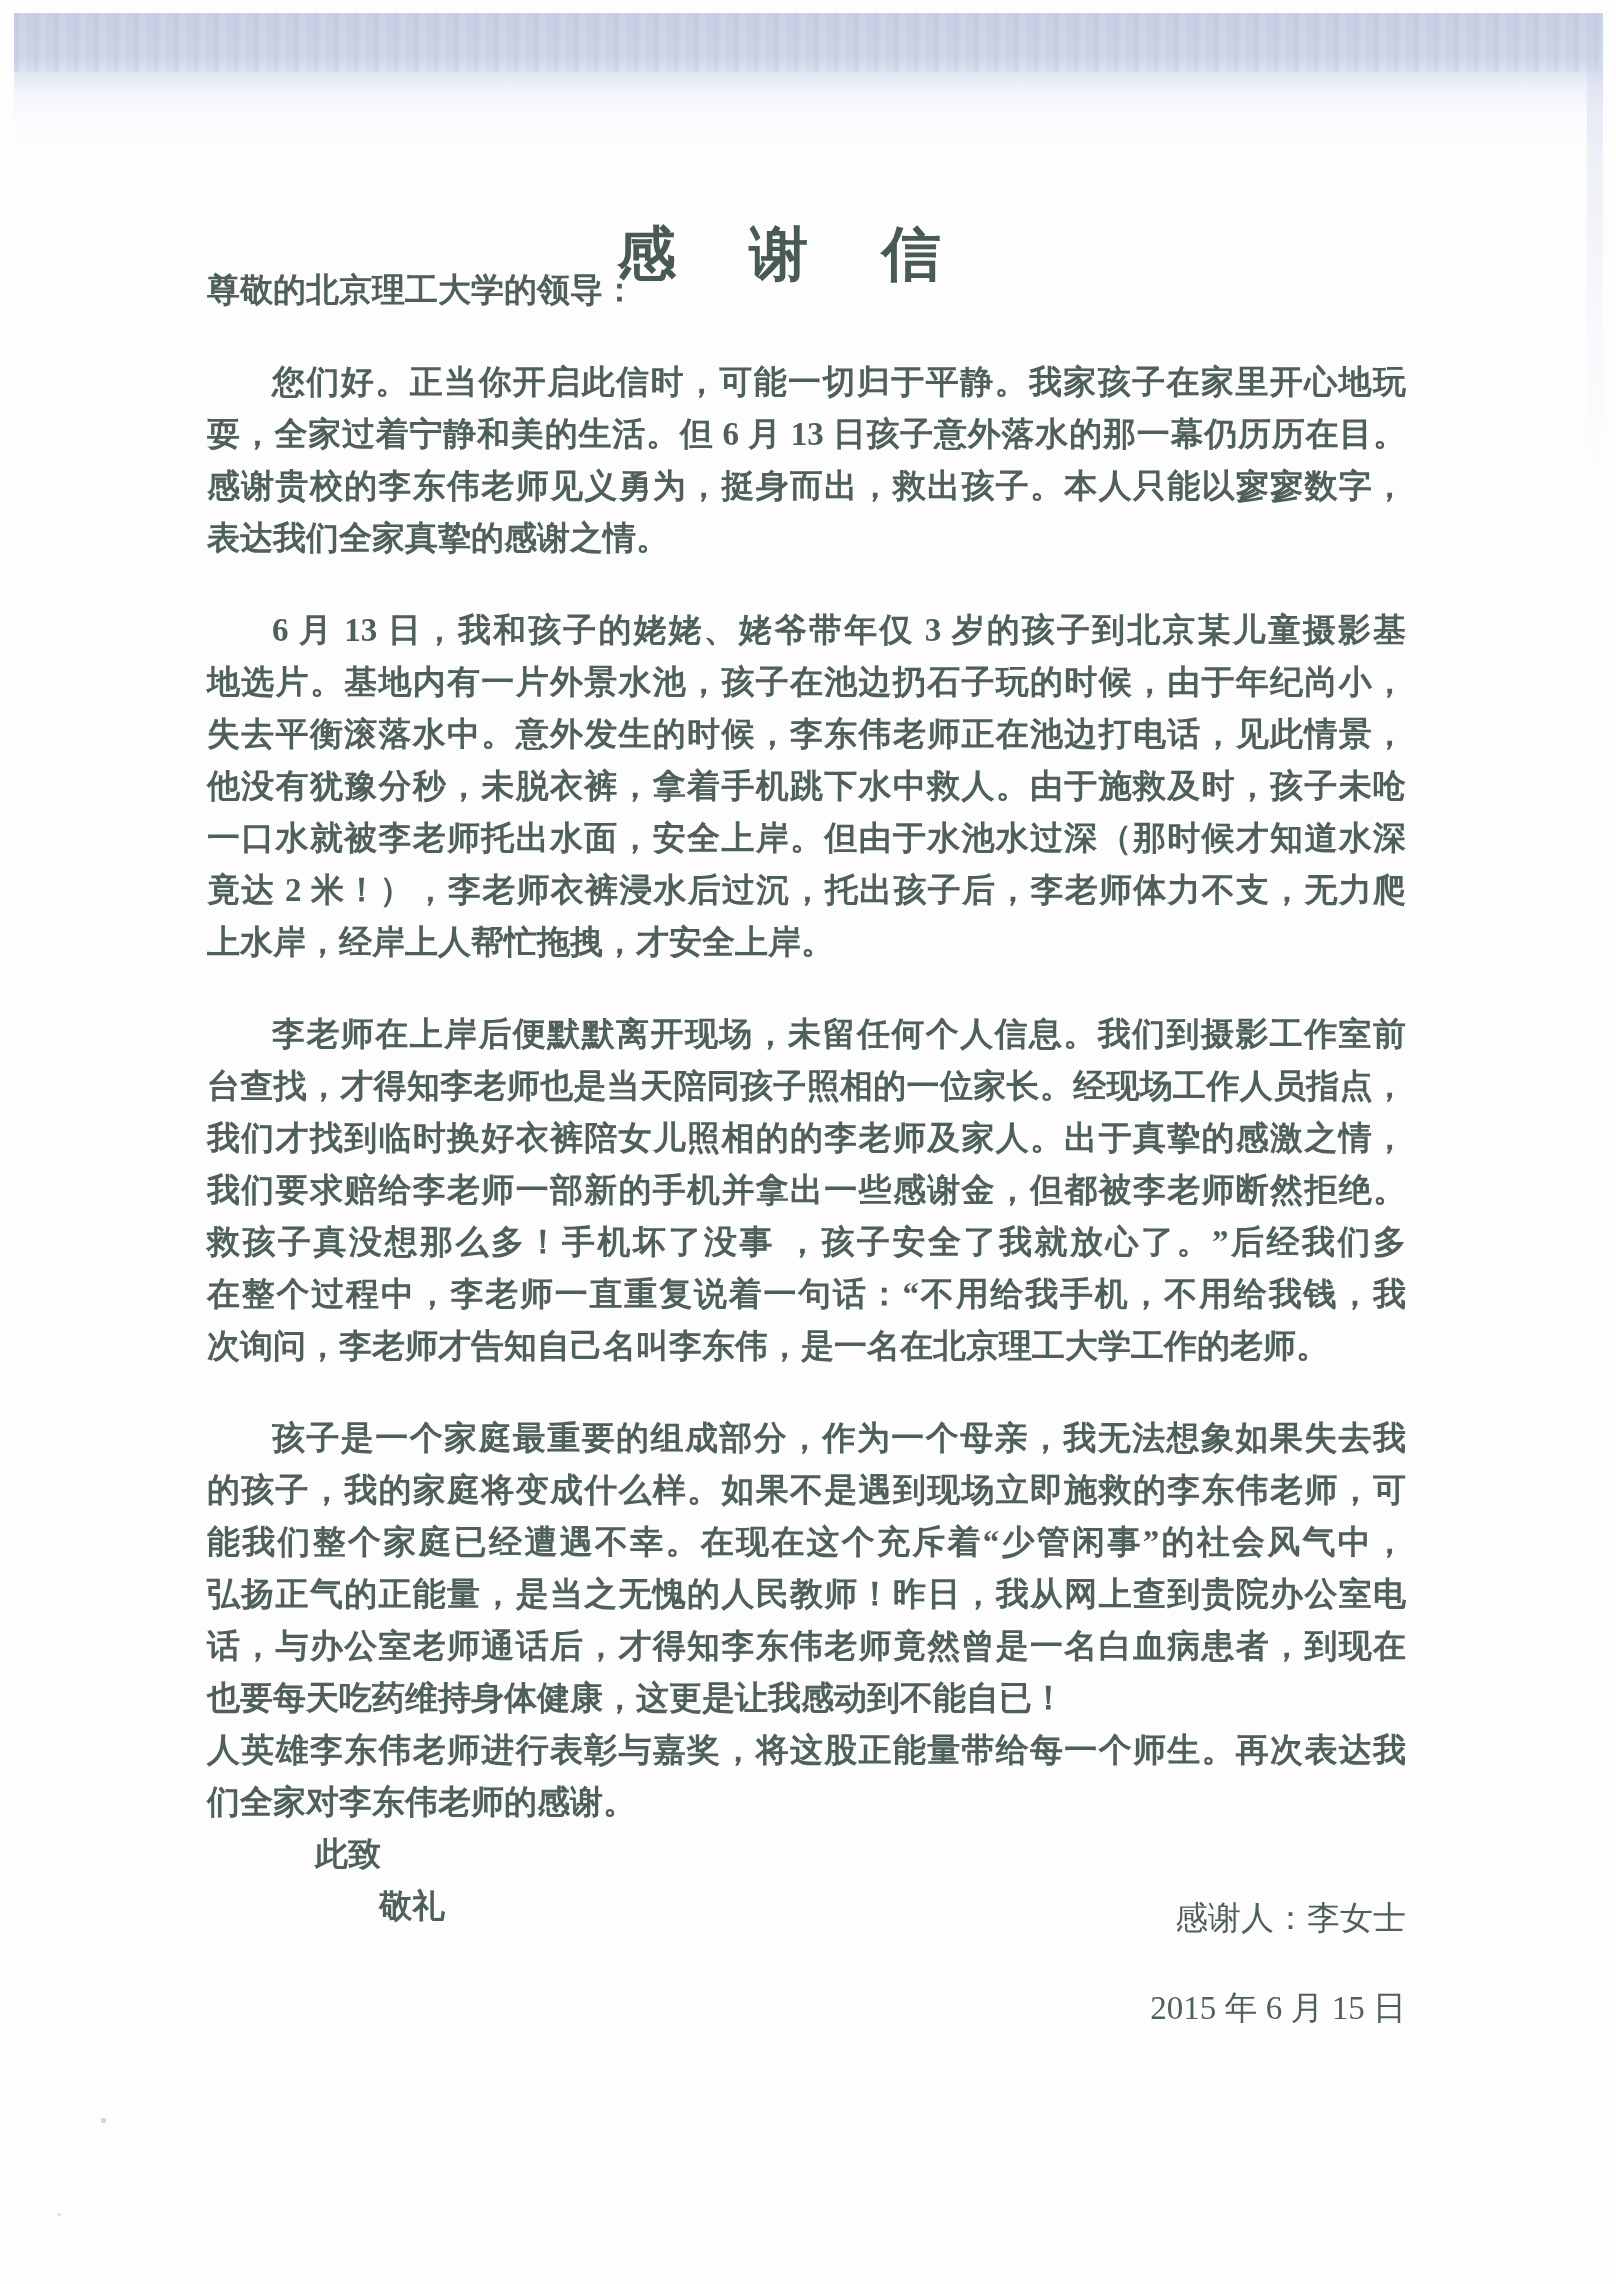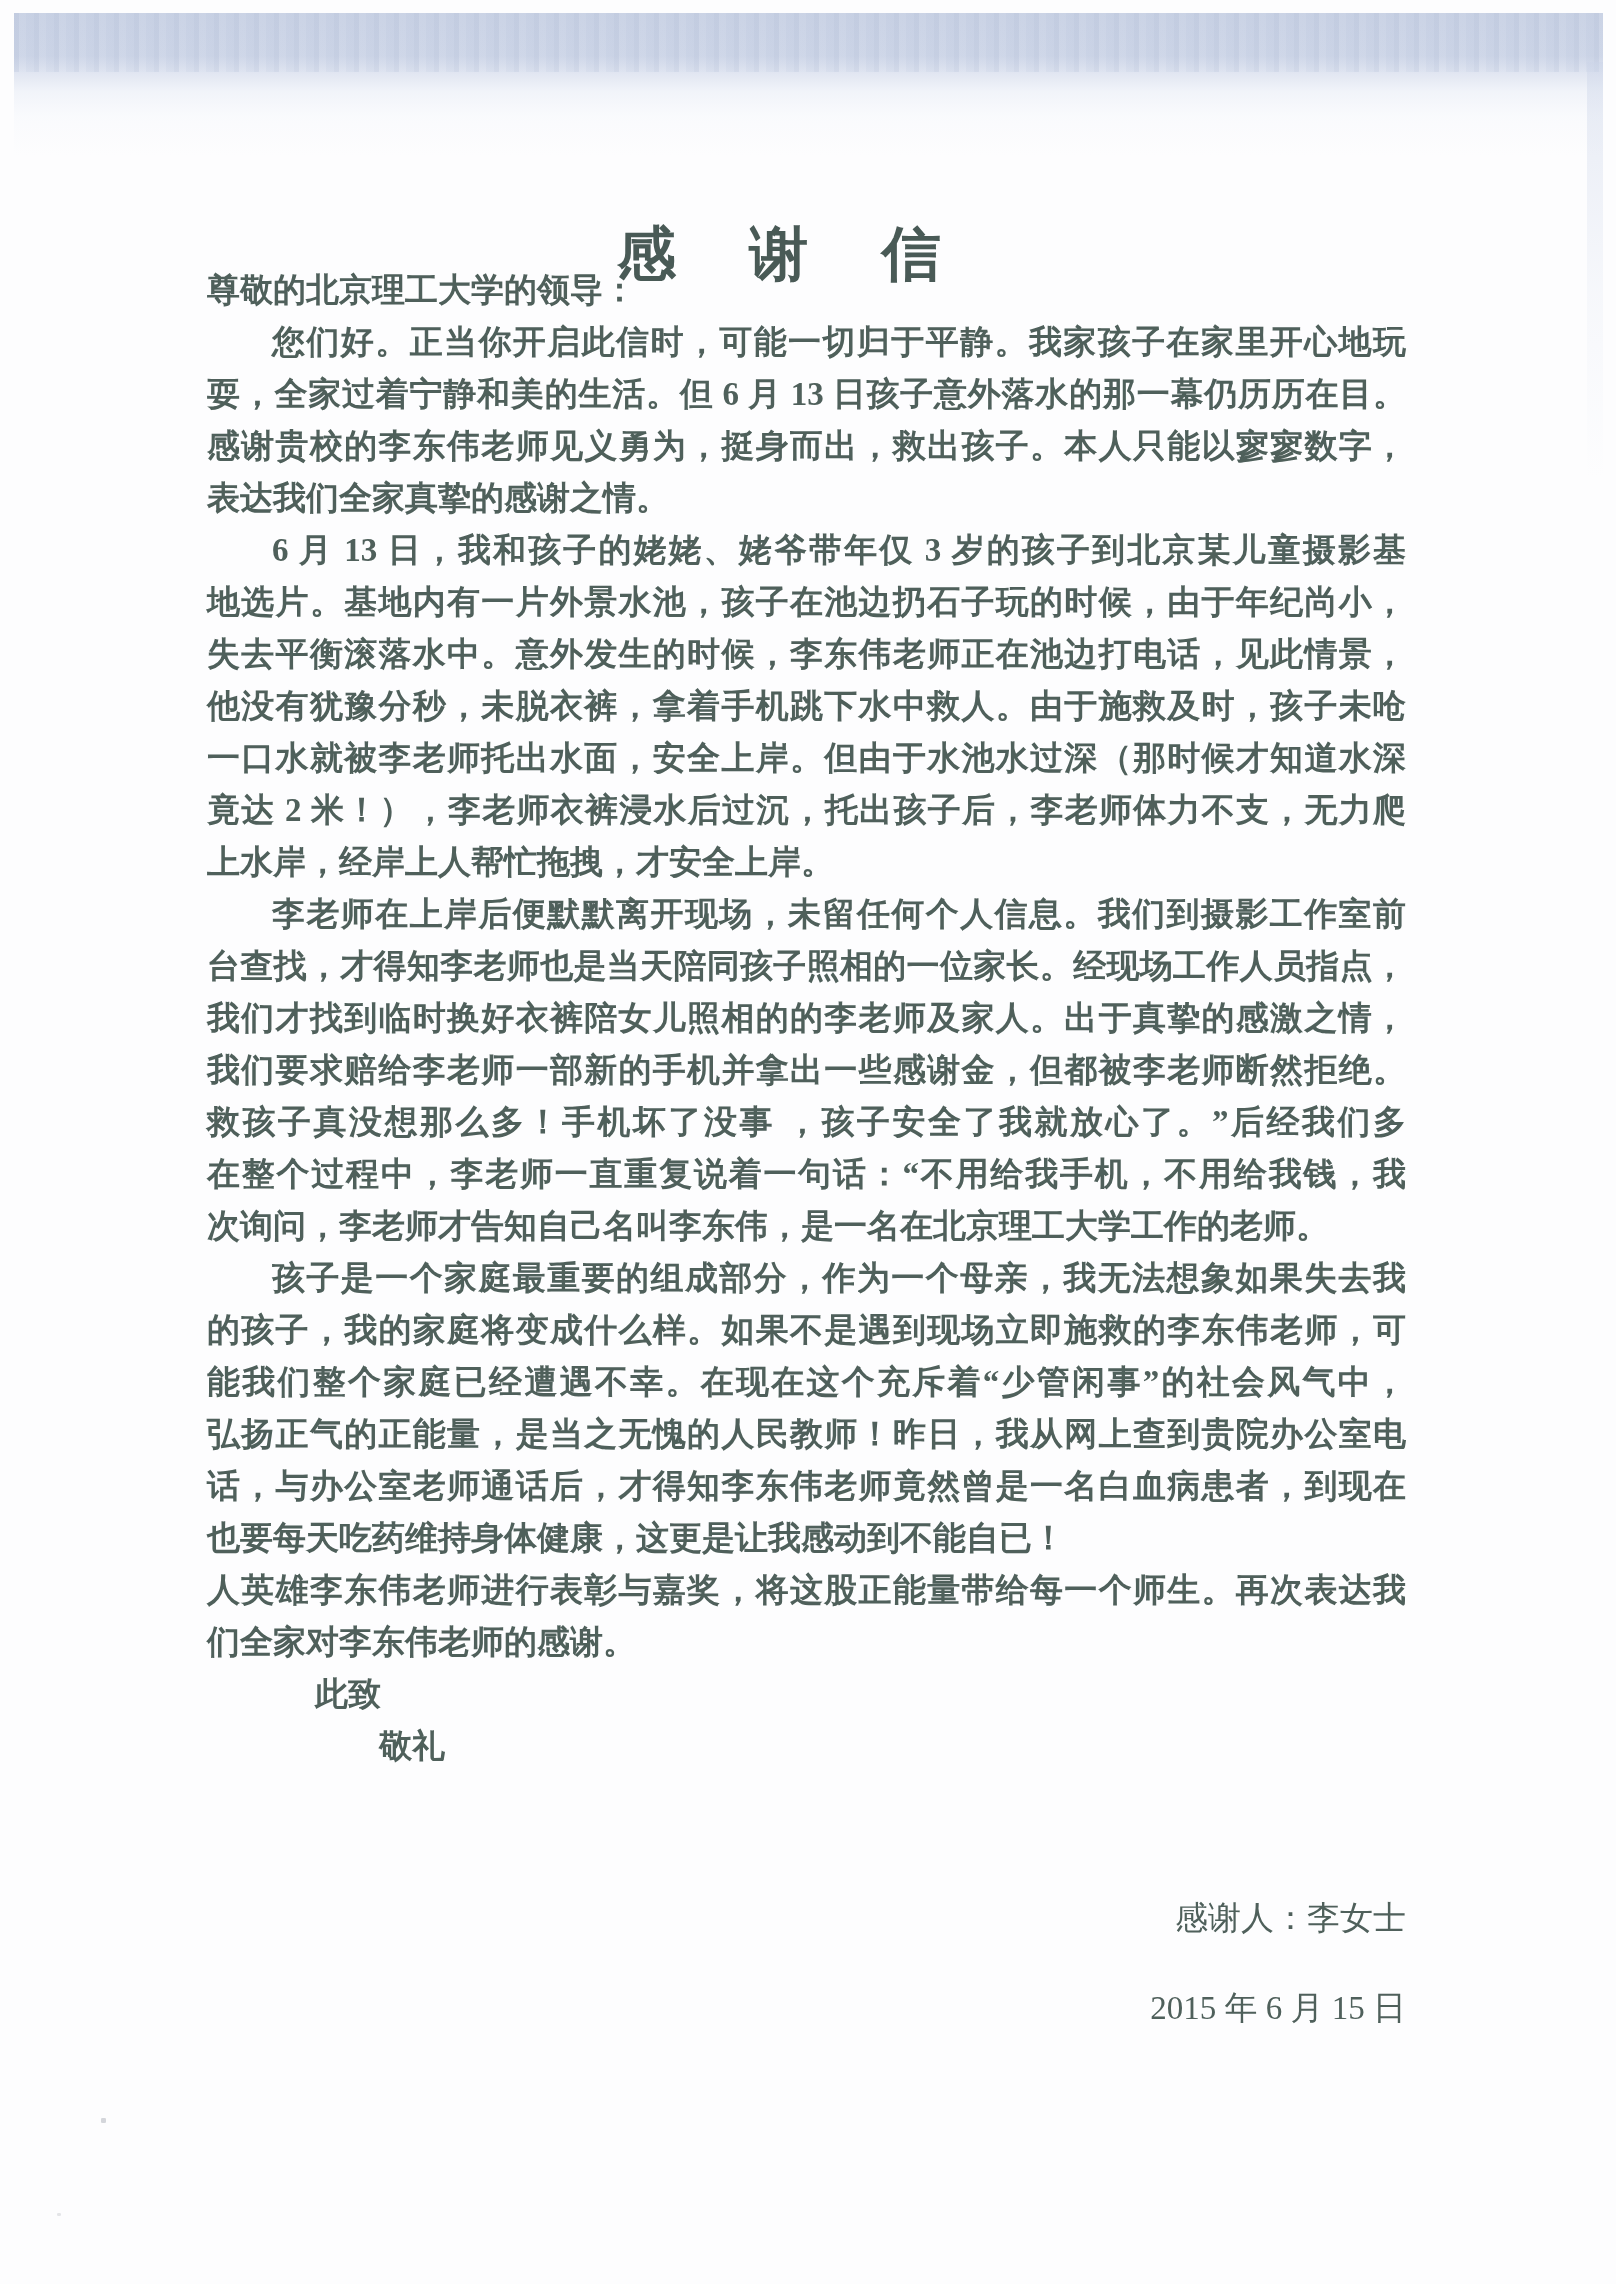--- a/index.html
+++ b/index.html
@@ -42,21 +42,21 @@
   }
   .body-text{
     position:absolute;left:207px;top:264px;width:1199px;
     color:#4f605b;font-size:33px;font-weight:bold;
   }
   .line{
     height:52px;line-height:52px;white-space:pre-wrap;
     text-align:justify;text-align-last:justify;
   }
   .line.left{text-align:left;text-align-last:left;}
-  .line.indent{text-indent:65px;}
+  .line.indent{text-indent:65px;margin-top:40px;}
   .line.ind-cz{text-indent:108px;}
   .line.ind-jl{text-indent:172px;}
 
   .signature{
     position:absolute;left:207px;width:1199px;color:#4f605b;
     font-size:33px;line-height:52px;text-align:right;
   }
   .sig-name{top:1892px;padding-right:12.4px;font-family:Liberation Serif, serif;}
   .sig-date{top:1982px;padding-right:33px;}
 </style>

